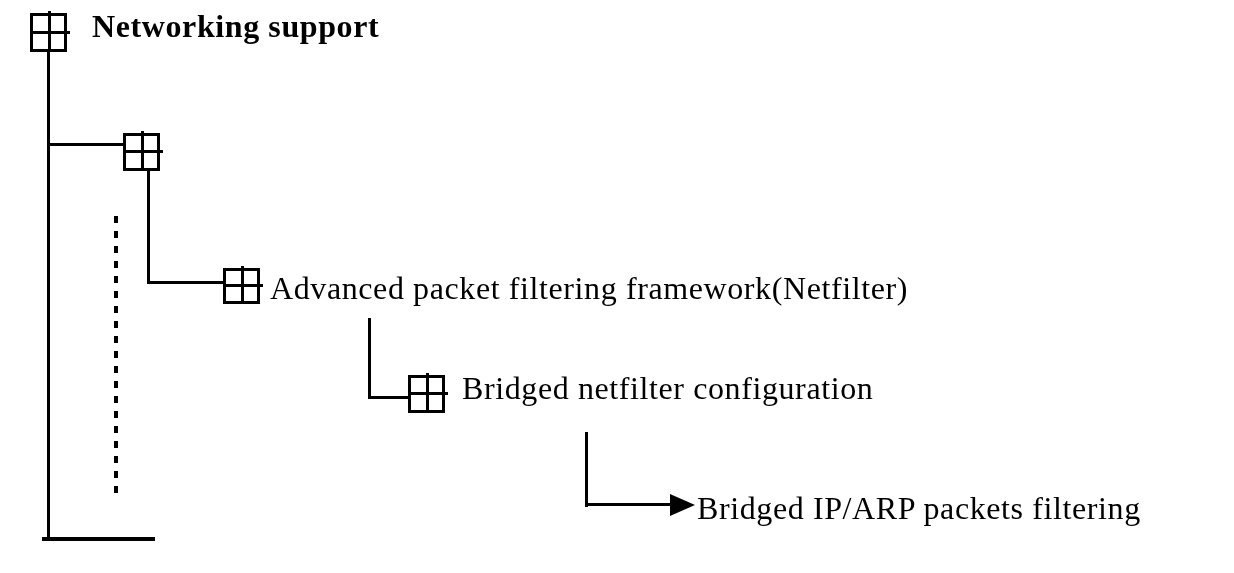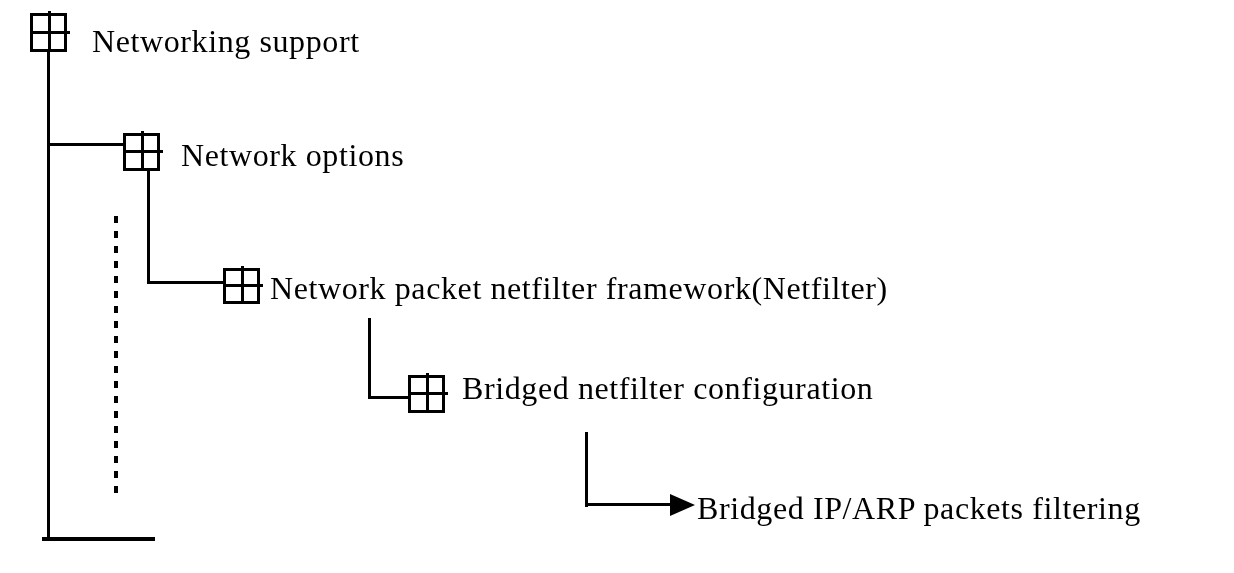--- a/index.html
+++ b/index.html
@@ -64,21 +64,21 @@
 
   
   .label {
     position: absolute;
     color: #000000;
     font-size: 32px;
     line-height: 1.2;
     letter-spacing: 0.6px;
     white-space: nowrap;
   }
-  .t1 { left: 92px;  top: 22px; }
+  .t1 { left: 92px;  top: 7px; font-weight: bold; }
   .t2 { left: 181px; top: 136px; }
   .t3 { left: 270px; top: 269px; }
   .t4 { left: 462px; top: 369px; }
   .t5 { left: 697px; top: 489px; }
 </style>
 </head>
 <body>
 
 <div class="stage">
 
@@ -97,27 +97,26 @@
   <div class="pbox b1">
     <span class="cross-h"></span>
     <span class="cross-v"></span>
   </div>
   <div class="label t1">Networking support</div>
 
   <div class="pbox b2">
     <span class="cross-h"></span>
     <span class="cross-v"></span>
   </div>
-  <div class="label t2">Network options</div>
 
   <div class="pbox b3">
     <span class="cross-h"></span>
     <span class="cross-v"></span>
   </div>
-  <div class="label t3">Network packet netfilter framework(Netfilter)</div>
+  <div class="label t3">Advanced packet filtering framework(Netfilter)</div>
 
   <div class="pbox b4">
     <span class="cross-h"></span>
     <span class="cross-v"></span>
   </div>
   <div class="label t4">Bridged netfilter configuration</div>
 
   <div class="arrowhead"></div>
   <div class="label t5">Bridged IP/ARP packets filtering</div>
 

